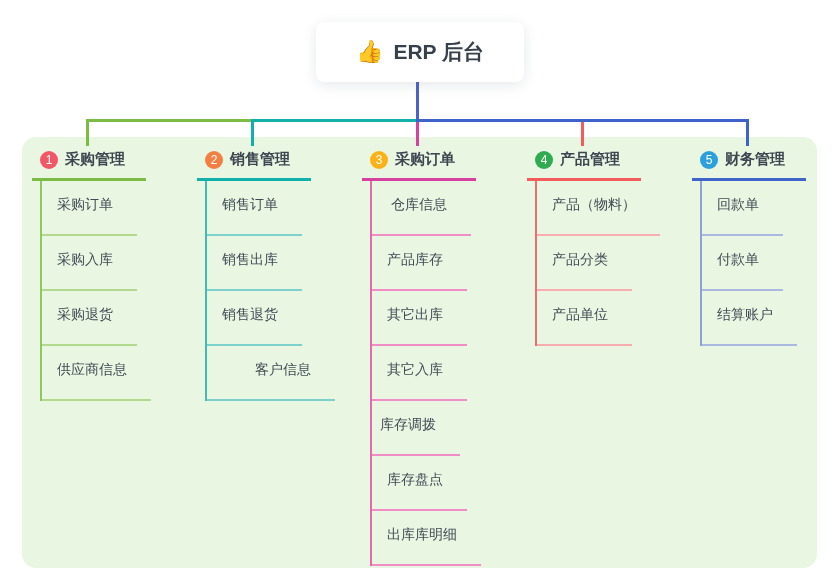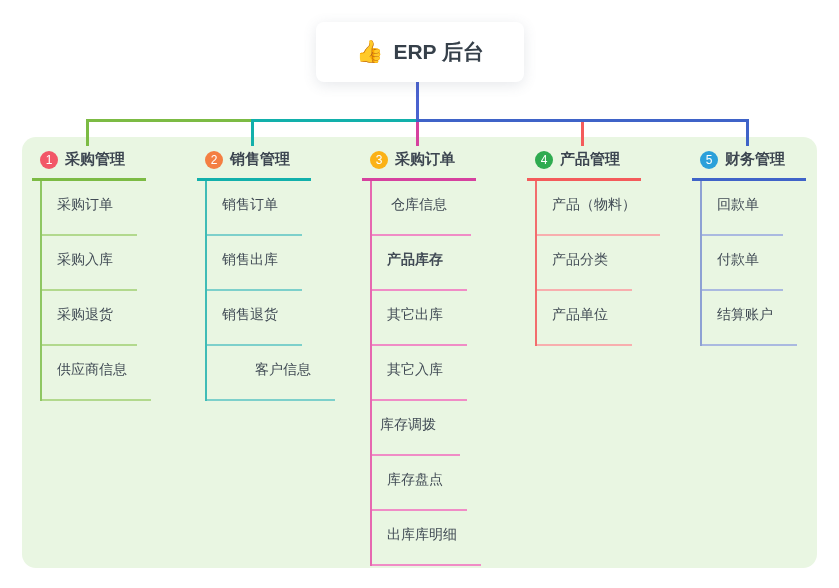--- a/index.html
+++ b/index.html
@@ -91,21 +91,21 @@
   </div>
       <div class="branch" style="left: 362px; top: 150px;">
     <div class="head" style="border-bottom-color: rgb(214, 65, 159);">
       <span class="badge" style="background: rgb(251, 178, 22);">3</span>
       <span class="head-label">采购订单</span>
     </div>
     <div class="children" style="border-left-color: rgb(230, 104, 176);">
           <div class="child" style="border-bottom-color: rgb(240, 140, 198); padding-left: 19px;">
     <span class="child-label">仓库信息</span>
   </div>
-          <div class="child" style="border-bottom-color: rgb(240, 140, 198); font-weight: bold;">
+          <div class="child" style="border-bottom-color: rgb(240, 140, 198);">
     <span class="child-label">产品库存</span>
   </div>
           <div class="child" style="border-bottom-color: rgb(240, 140, 198);">
     <span class="child-label">其它出库</span>
   </div>
           <div class="child" style="border-bottom-color: rgb(240, 140, 198);">
     <span class="child-label">其它入库</span>
   </div>
           <div class="child" style="border-bottom-color: rgb(240, 140, 198); padding-left: 8px;">
     <span class="child-label">库存调拨</span>

